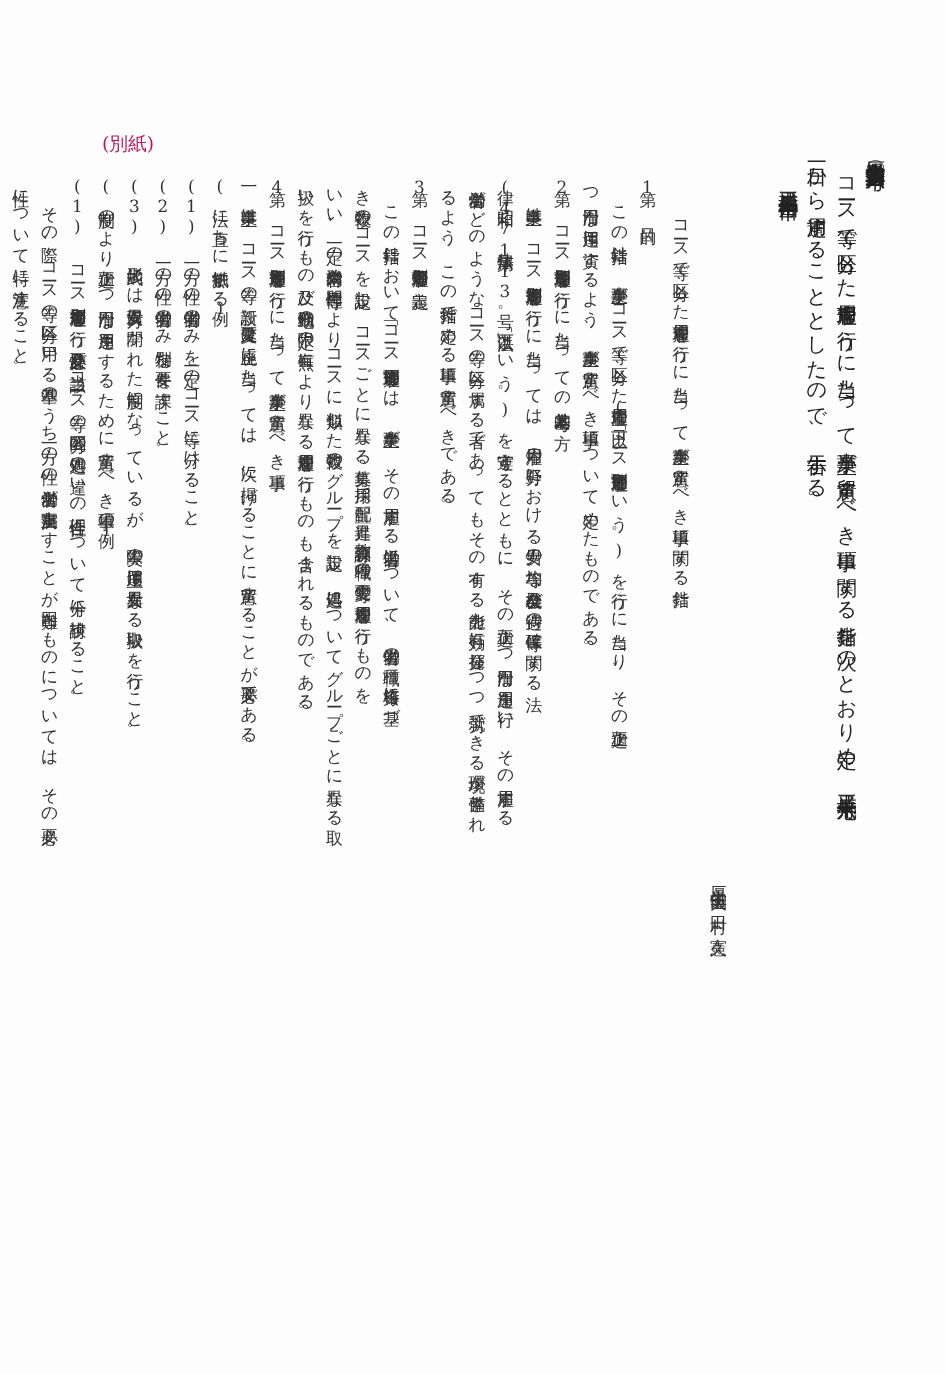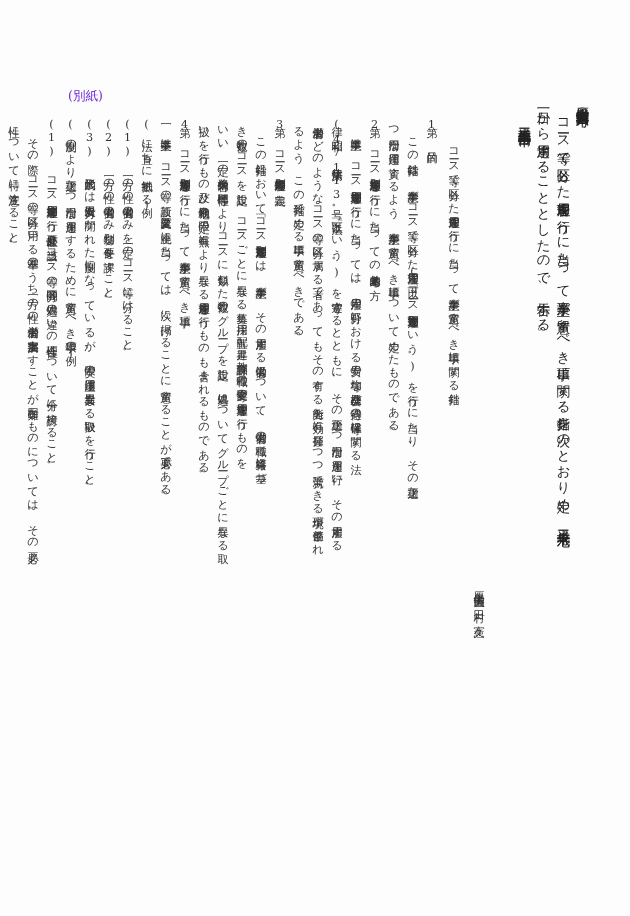--- a/index.html
+++ b/index.html
@@ -3,21 +3,21 @@
 <meta charset="utf-8">
 <style>
   html, body { margin: 0; padding: 0; background: #ffffff; }
   body { width: 630px; height: 916px; position: relative; overflow: hidden;
          font-family: "DejaVu Serif", "Liberation Serif", serif; color: #222; }
   .page { position: absolute; left: 0; top: 0; width: 630px; height: 916px; background: #fdfdfd; }
   .col { position: absolute; writing-mode: vertical-rl; text-orientation: upright;
          font-size: 12.2px; line-height: 13px; white-space: nowrap; letter-spacing: 0.3px; }
   .header .col { font-size: 13.4px; letter-spacing: 0.6px; }
   .small { font-size: 11.2px; letter-spacing: 0.4px; color: #333; }
-  .bekki { position: absolute; left: 68px; top: 88px; font-size: 12.5px; color: #6d28d9; text-align: right; }
+  .bekki { position: absolute; left: 68px; top: 88px; font-size: 12.5px; color: #be185d; text-align: right; }
 </style>
 </head>
 <body>
 
 <div class="page">
 
   <div class="header">
     <div class="col" style="left:576px; top:96px;">〇厚生労働省告示第三百八十四号</div>
     <div class="col" style="left:557px; top:96px;">　コース等で区分した雇用管理を行うに当たって事業主が留意すべき事項に関する指針を次のとおり定め、平成二十六年七月</div>
     <div class="col" style="left:537px; top:101px;">一日から適用することとしたので、告示する。</div>

